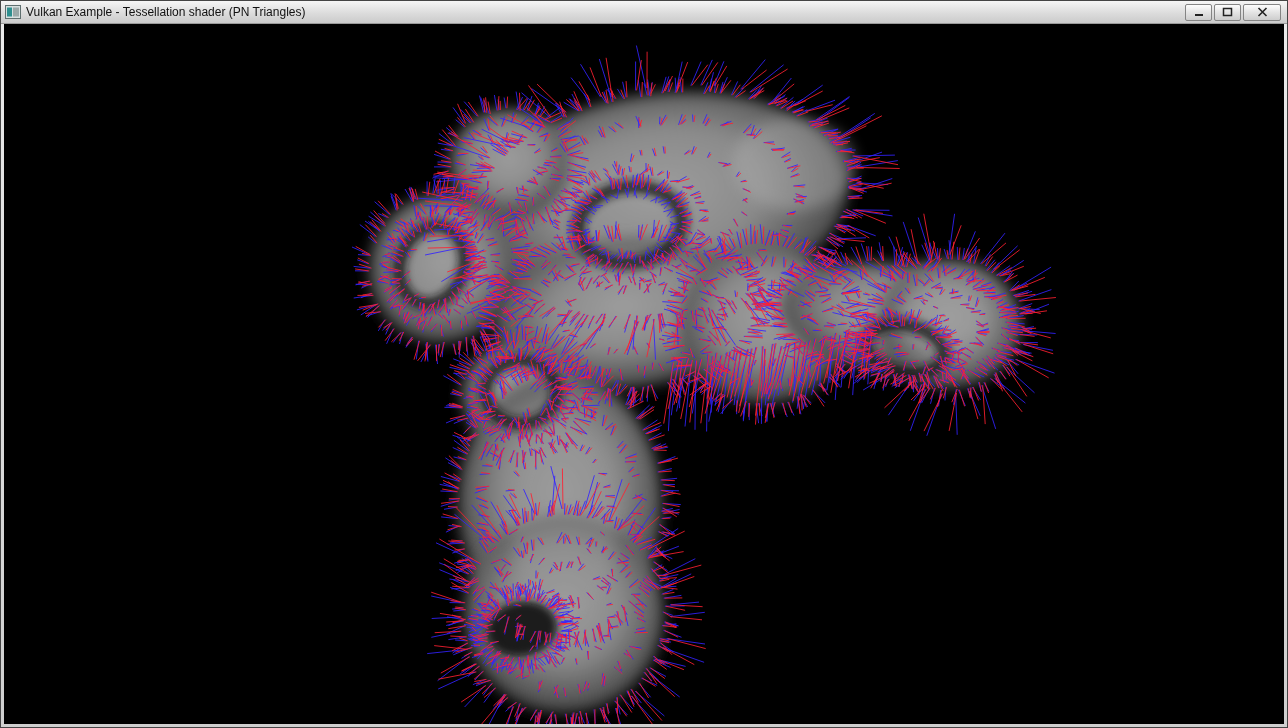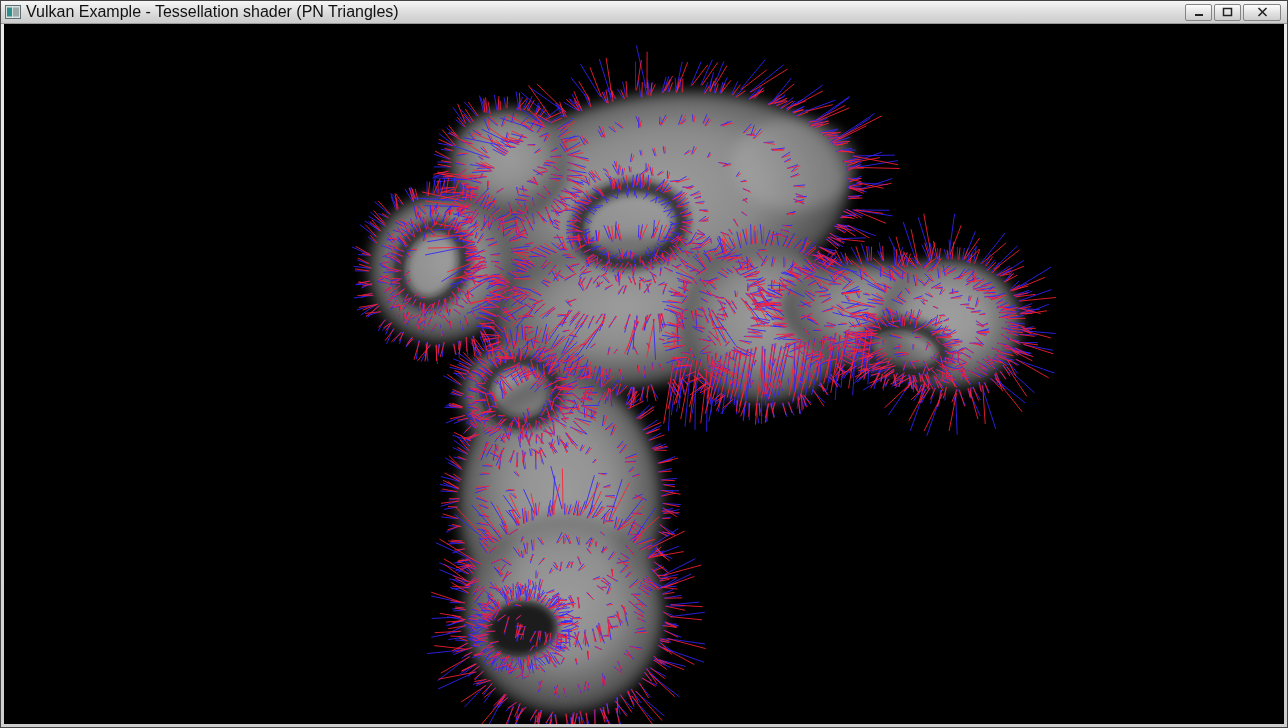--- a/index.html
+++ b/index.html
@@ -1,21 +1,21 @@
 <!DOCTYPE html>
 <html><head>
 <meta charset="utf-8">
 <style>
   *{margin:0;padding:0;box-sizing:border-box}
   html,body{width:1288px;height:728px;background:#000;font-family:"Liberation Sans",sans-serif;overflow:hidden}
   .window{width:1288px;height:728px;border:1px solid #454545;background:linear-gradient(#ececec,#cfcfcf);display:flex;flex-direction:column}
   .titlebar{height:23px;display:flex;align-items:center;padding:0 4px;gap:5px;
     background:linear-gradient(#f6f6f6,#dcdcdc 55%,#cbcbcb);border-bottom:1px solid #9a9a9a;flex:0 0 auto}
   .app-icon{width:16px;height:16px;display:inline-block;flex:0 0 auto}
-  .title{font-size:16px;color:#111;white-space:nowrap;line-height:22px}
+  .title{font-size:12px;color:#111;white-space:nowrap;line-height:22px}
   .controls{margin-left:auto;display:flex;gap:2px;align-items:center;padding-right:2px}
   .ctl{width:27px;height:17px;border:1px solid #848484;border-radius:2px;
     background:linear-gradient(#fdfdfd,#e6e6e6 45%,#cdcdcd);display:flex;align-items:center;justify-content:center;cursor:pointer;padding:0}
   .ctl.close{width:38px}
   .ctl svg{display:block}
   .client{flex:1 1 auto;margin:0 3px 3px 3px;background:#000;overflow:hidden;position:relative}
   #scene{display:block}
 </style>
 </head>
 <body>

